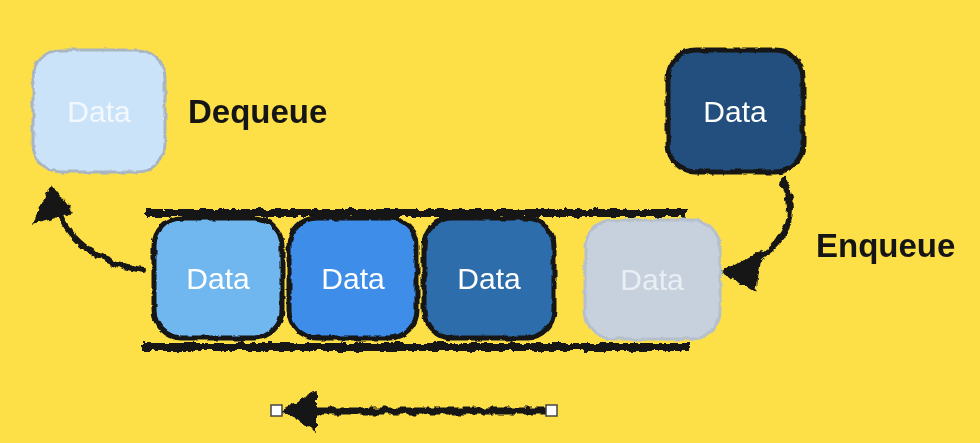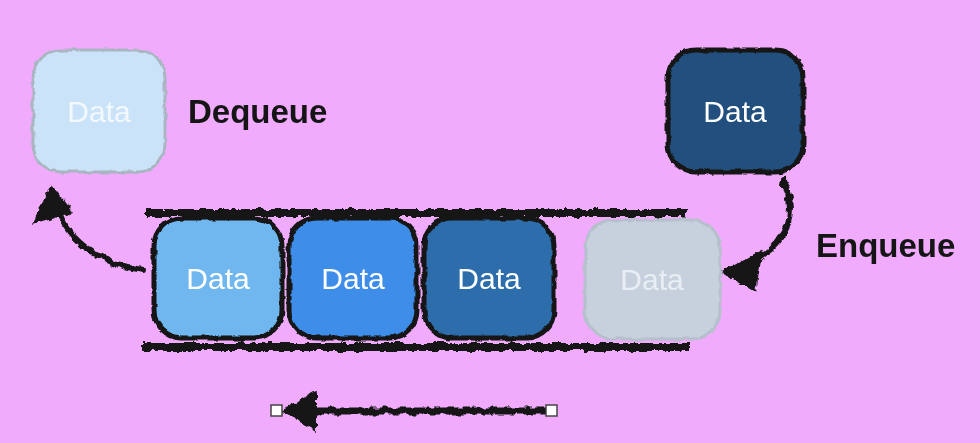--- a/index.html
+++ b/index.html
@@ -4,21 +4,21 @@
 <style>
   html, body {
     margin: 0;
     padding: 0;
     background: #ffffff;
   }
   .stage {
     position: relative;
     width: 980px;
     height: 443px;
-    background: #f0abfc;
+    background: #fde047;
     overflow: hidden;
     font-family: "Liberation Sans", sans-serif;
   }
   svg { display: block; }
   .data-label {
     font-family: "Liberation Sans", sans-serif;
     font-size: 30px;
     font-weight: 400;
     text-anchor: middle;
   }

